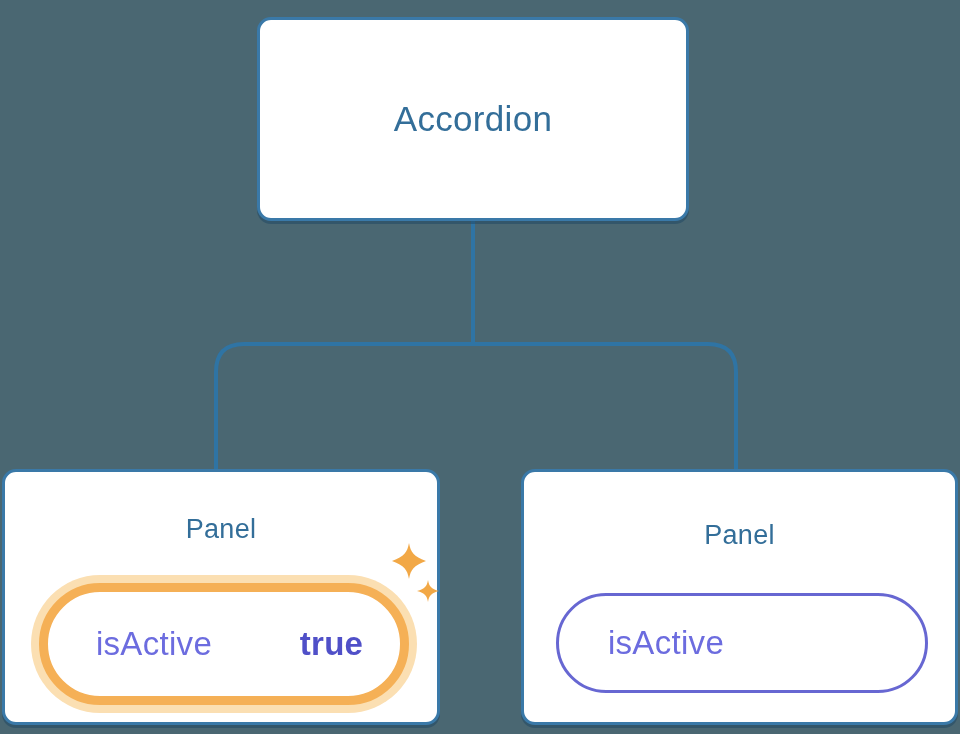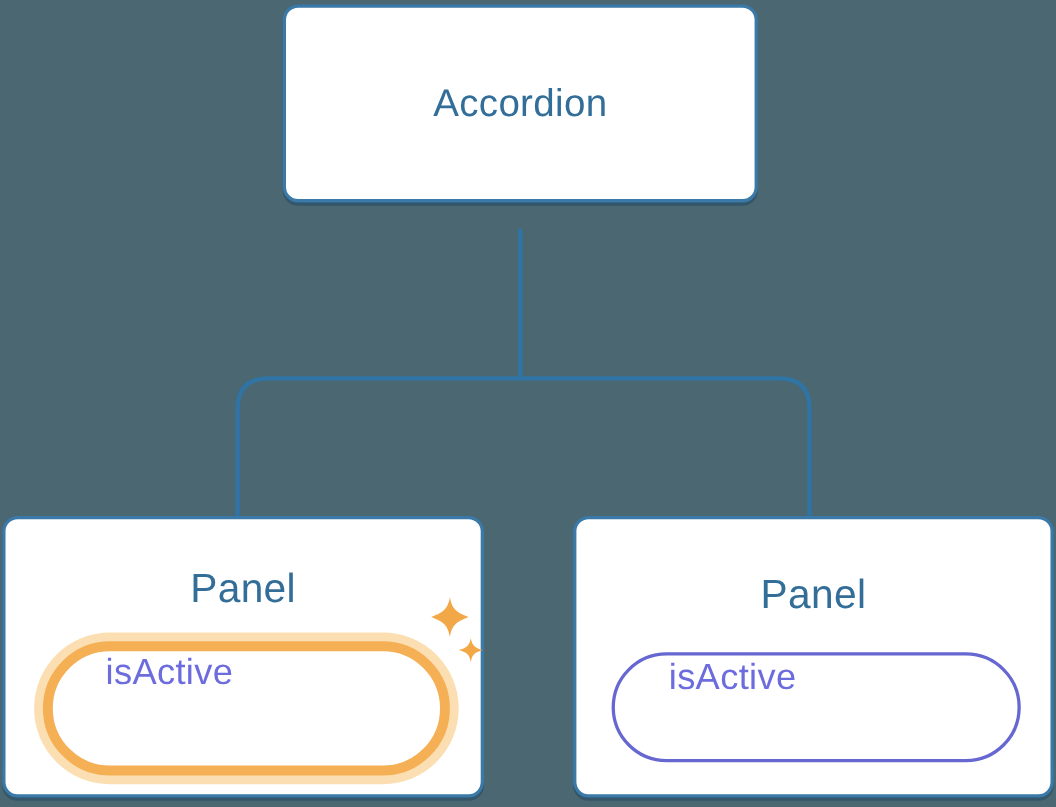--- a/index.html
+++ b/index.html
@@ -24,23 +24,23 @@
   .node-card {
     position: absolute;
     background: #FFFFFF;
     border: 3px solid #3A79A8;
     border-radius: 14px;
     box-shadow: 0 3px 0 rgba(32, 73, 101, 0.55);
     box-sizing: border-box;
   }
   .root-card {
     left: 257px;
-    top: 4px;
+    top: 17px;
     width: 432px;
-    height: 180px;
+    height: 204px;
     display: flex;
     align-items: center;
     justify-content: center;
   }
   .root-title {
     font-size: 35px;
     font-weight: 500;
     letter-spacing: 0.3px;
     color: #336E99;
   }
@@ -54,36 +54,36 @@
     left: 521px;
     top: 469px;
     width: 437px;
     height: 256px;
   }
   .panel-title {
     position: absolute;
     left: 0;
     width: 100%;
     text-align: center;
-    font-size: 37px;
+    font-size: 27px;
     font-weight: 500;
     letter-spacing: 0.3px;
     color: #336E99;
   }
   .panel-title-left { top: 42px; }
   .panel-title-right { top: 48px; }
 
   
   .state-pill {
     position: absolute;
     box-sizing: border-box;
     border-radius: 999px;
     background: #FFFFFF;
     display: flex;
-    align-items: flex-start;
+    align-items: center;
   }
   .pill-active {
     left: 34px;
     top: 111px;
     width: 370px;
     height: 122px;
     border: 9px solid #F5B056;
     box-shadow: 0 0 0 8px #FBDFB2;
   }
   .pill-inactive {
@@ -133,20 +133,21 @@
   <div class="node-card root-card">
     <span class="root-title">Accordion</span>
   </div>
 
   <div class="node-card panel-card-left">
     <div class="panel-title panel-title-left">Panel</div>
 
     <div class="state-pill pill-active">
       <div class="pill-cell cell-name">isActive</div>
       <div class="pill-divider-active"></div>
+      <div class="pill-cell cell-value">true</div>
     </div>
 
     <svg class="sparkles" width="70" height="70" viewBox="0 0 70 70">
       <path d="M26 4 C27.8 13.5 30.5 17.2 43 22 C30.5 26.8 27.8 30.5 26 40 C24.2 30.5 21.5 26.8 9 22 C21.5 17.2 24.2 13.5 26 4 Z" fill="#F2A846"></path>
       <path d="M45 41 C46.2 47.5 48 49.8 56 52 C48 54.2 46.2 56.5 45 63 C43.8 56.5 42 54.2 34 52 C42 49.8 43.8 47.5 45 41 Z" fill="#F2A846"></path>
     </svg>
   </div>
 
   <div class="node-card panel-card-right">
     <div class="panel-title panel-title-right">Panel</div>

